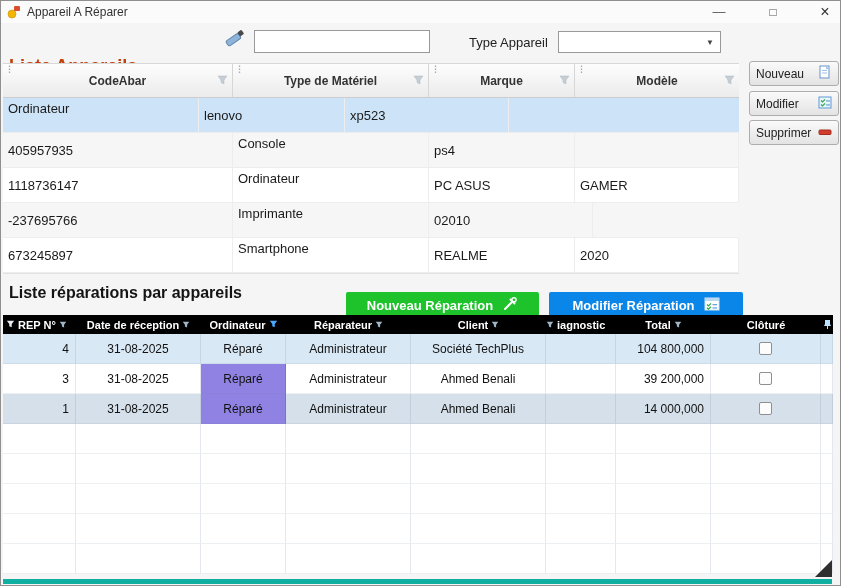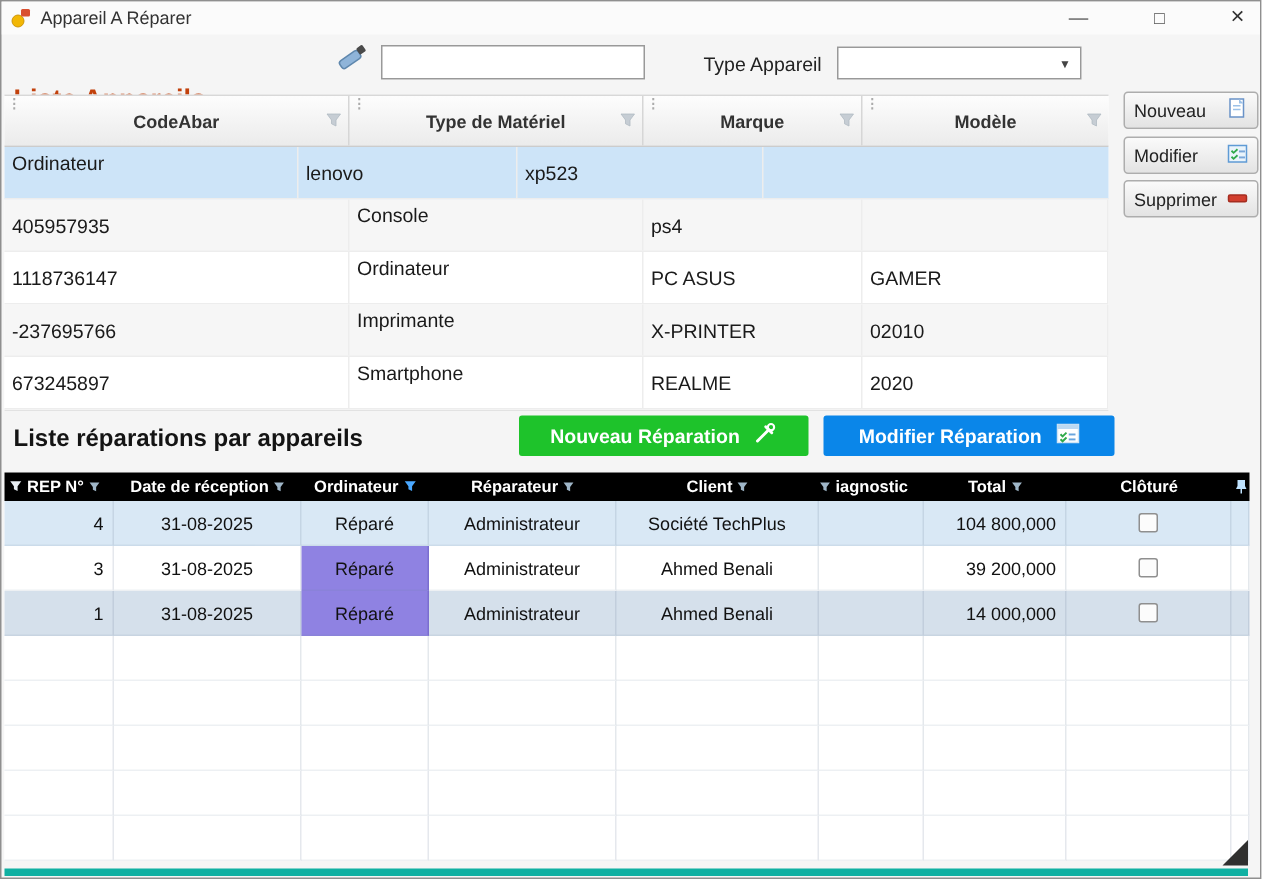--- a/index.html
+++ b/index.html
@@ -39,21 +39,21 @@
   .g1c{box-sizing:border-box;border-right:1px solid #ededed;padding-left:5px;display:flex;
     align-items:center;font-size:13px;color:#1a1a1a;overflow:hidden;white-space:nowrap;}
   .g1c.top{align-items:flex-start;padding-top:3px;}
   
   .side-btn{position:absolute;left:748px;width:90px;height:25px;background:linear-gradient(#fafafa,#e3e3e3);
     border:1px solid #adadad;border-radius:3px;display:flex;align-items:center;justify-content:space-between;
     padding:0 6px;box-sizing:border-box;font-size:12px;color:#222;cursor:default;}
   #btn-nouveau{top:60px;}#btn-modifier{top:90px;}#btn-supprimer{top:119px;}
   
   .heading2{position:absolute;left:8px;top:283px;font-size:16px;font-weight:bold;color:#141414;}
-  .action-btn{position:absolute;top:276px;height:27px;display:flex;align-items:center;justify-content:center;
+  .action-btn{position:absolute;top:291px;height:27px;display:flex;align-items:center;justify-content:center;
     gap:9px;color:#fff;font-weight:bold;font-size:13px;border-radius:2px;cursor:default;}
   .action-green{left:345px;width:193px;background:#1ec32b;}
   .action-blue{left:548px;width:194px;background:#0a86e9;}
   
   .grid2{position:absolute;left:2px;top:314px;width:830px;background:#fff;}
   .g2-header{display:flex;height:19px;background:#000;color:#fff;font-size:11px;font-weight:bold;}
   .g2h{display:flex;align-items:center;justify-content:center;gap:3px;box-sizing:border-box;height:100%;
     overflow:hidden;white-space:nowrap;}
   .w1{width:73px;justify-content:flex-start;padding-left:3px;}
   .w2{width:125px;}.w3{width:85px;}.w4{width:125px;}.w5{width:135px;}
@@ -151,21 +151,20 @@
     </div>
     <div class="g1-row">
       <div class="g1c c1">1118736147</div>
       <div class="g1c c2 top">Ordinateur</div>
       <div class="g1c c3">PC ASUS</div>
       <div class="g1c c4">GAMER</div>
     </div>
     <div class="g1-row alt">
       <div class="g1c c1">-237695766</div>
       <div class="g1c c2 top">Imprimante</div>
-      <div class="g1c c3">X-PRINTER</div>
       <div class="g1c c4">02010</div>
     </div>
     <div class="g1-row">
       <div class="g1c c1">673245897</div>
       <div class="g1c c2 top">Smartphone</div>
       <div class="g1c c3">REALME</div>
       <div class="g1c c4">2020</div>
     </div>
   </div>
 

